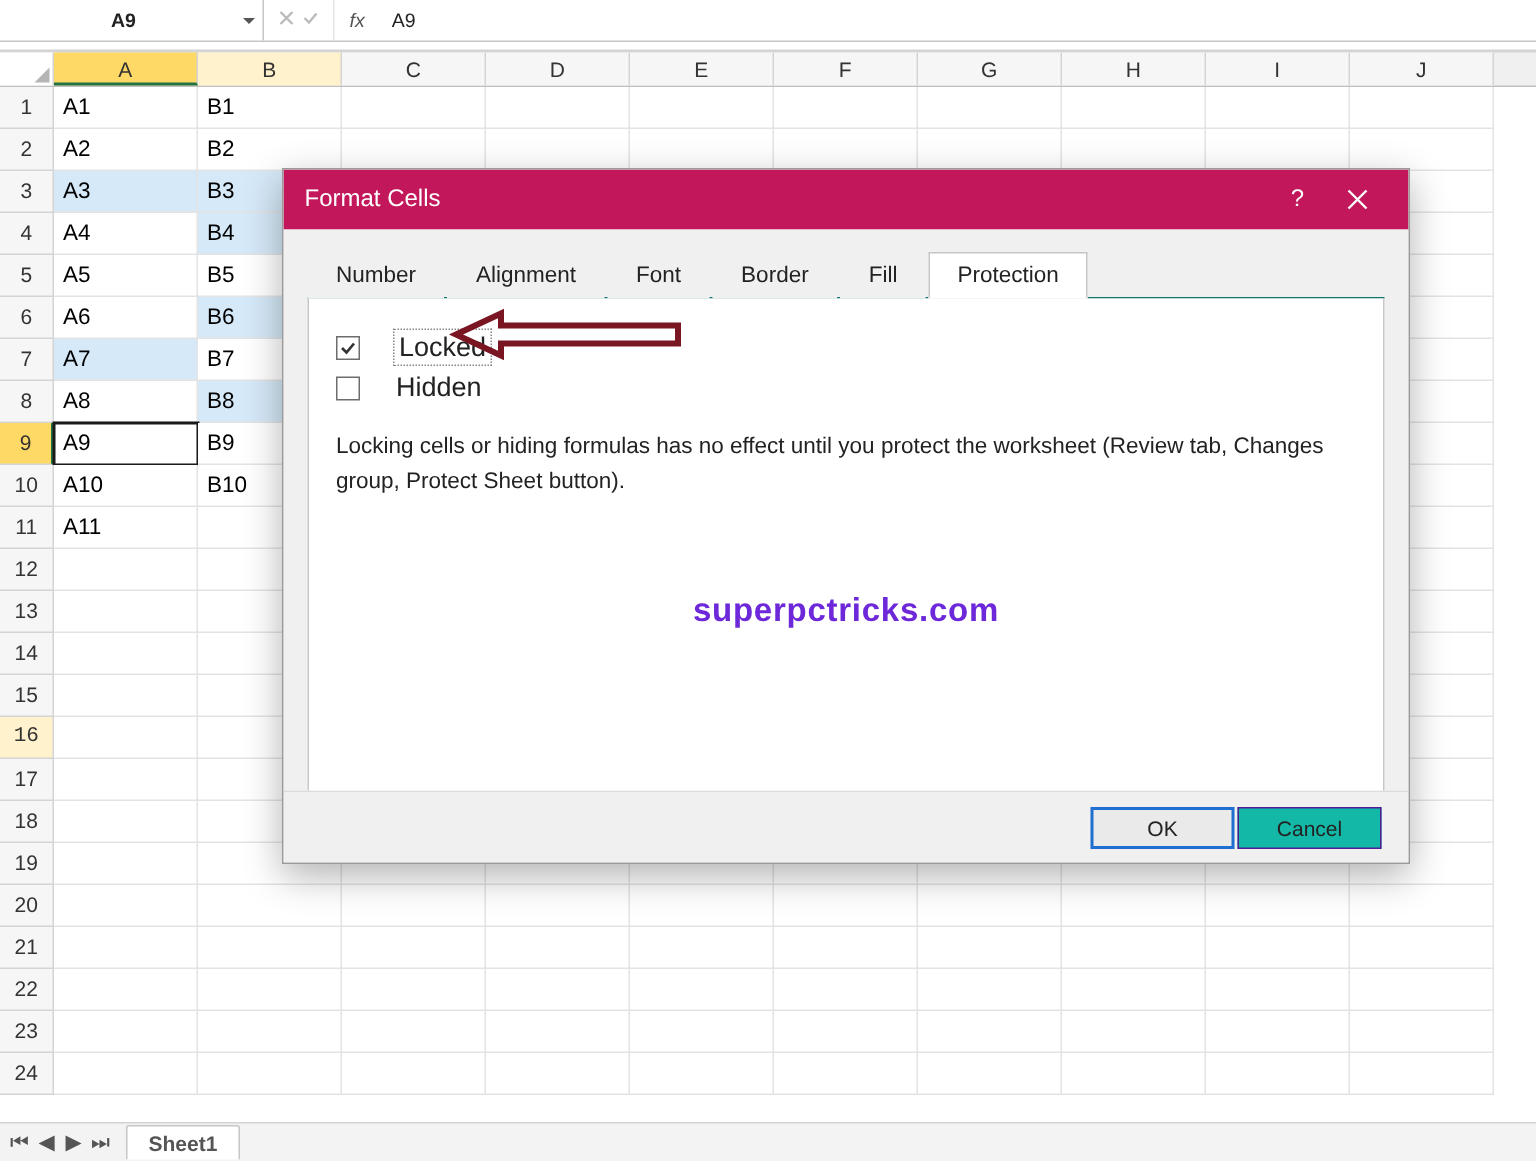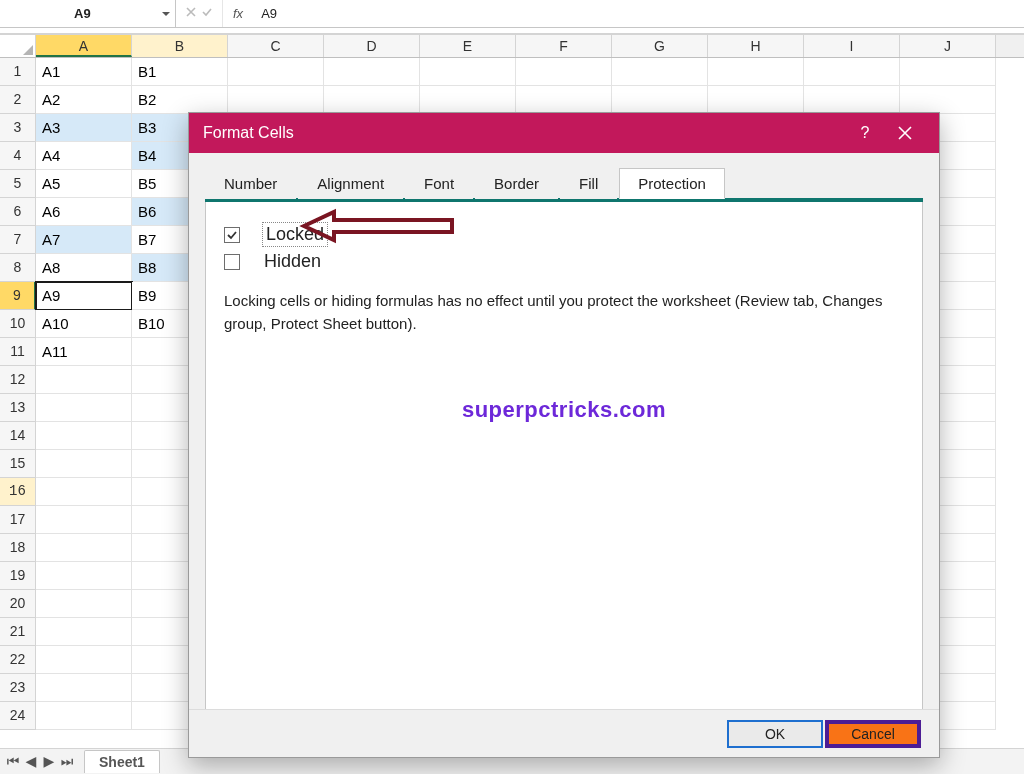--- a/index.html
+++ b/index.html
@@ -143,21 +143,21 @@
     border:1px solid #c6c6c6; border-bottom:none;
     border-radius:2px 2px 0 0;
     padding:3px 14px;
     font-weight:600;
   }
 
   
   .dialog {
     position:absolute;
     left:188px; top:112px;
-    width:752px; height:646px;
+    width:752px; height:464px;
     background:#f0f0f0;
     border:1px solid #9a9a9a;
     box-shadow:0 8px 24px rgba(0,0,0,.3);
     display:flex; flex-direction:column;
     overflow:hidden;
     justify-content:center;
   }
   .dlg-title {
     height:40px;
     background:#c2185b; 
@@ -175,21 +175,21 @@
   .dlg-body {
     flex:1;
     padding:14px 16px 8px 16px;
     background:#f0f0f0;
     position:relative;
     overflow:hidden;
   }
   .tabs-row {
     display:flex;
     gap:2px;
-    border-bottom:4px solid #0f766e;
+    border-bottom:1px solid #0f766e;
     padding-left:0;
     background:#f0f0f0;
     font-size:15px;
   }
   .tab {
     padding:6px 18px;
     color:#222;
     background:#f0f0f0;
     border:1px solid transparent;
     border-bottom:none;
@@ -237,22 +237,22 @@
 
   .dlg-buttons {
     height:48px;
     background:#f0f0f0;
     border-top:1px solid #dcdcdc;
     display:flex; align-items:center; justify-content:flex-end;
     gap:2px; padding:0 18px;
   }
   .btn {
     min-width:96px; height:28px;
-    border:4px solid #4c1d95;
-    background:#f97316;
+    border:1px solid #4c1d95;
+    background:#14b8a6;
     display:flex; align-items:center; justify-content:center;
     font-size:14px;
   }
   .btn.primary { border:2px solid #1e6fcf; background:#eaeaea; }
 
 </style>
 </head>
 <body>
 
 <div class="formula-bar">

